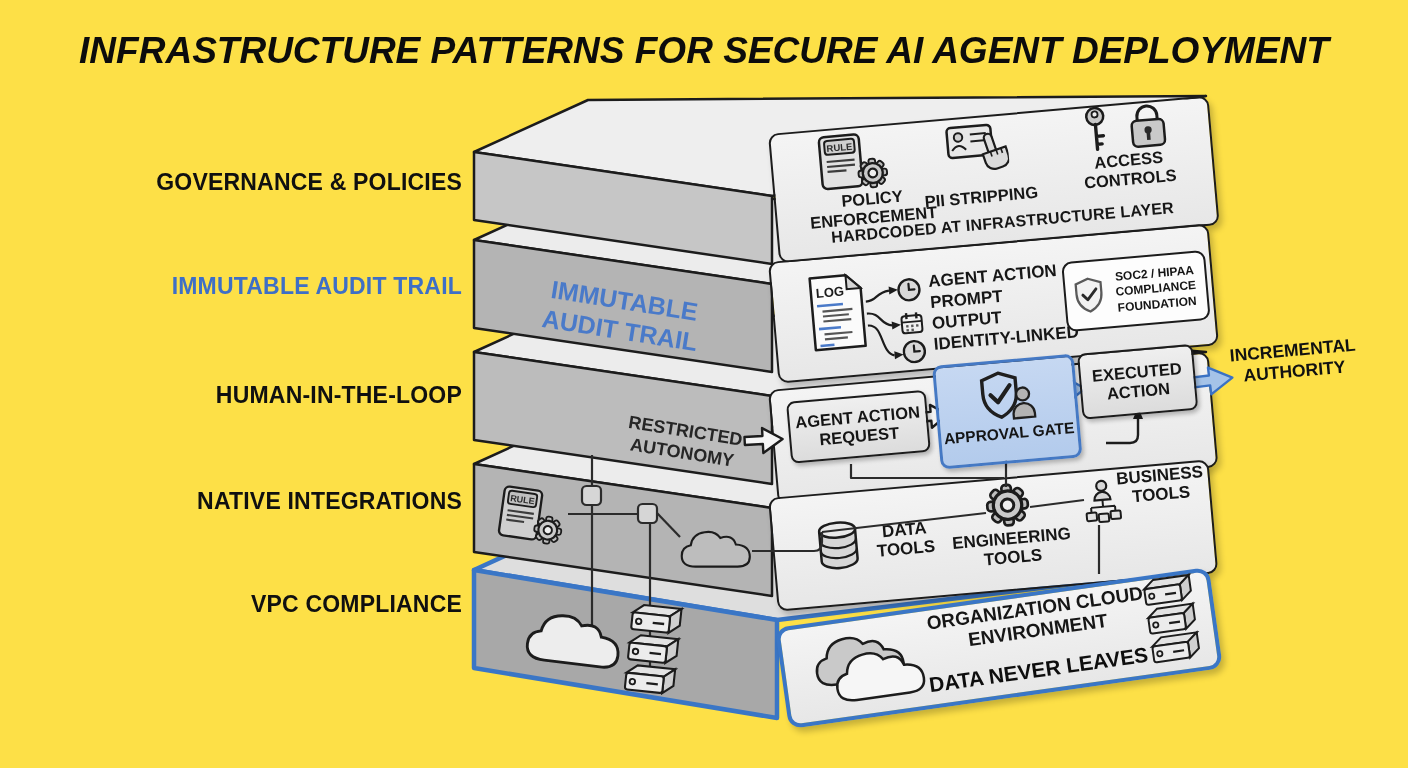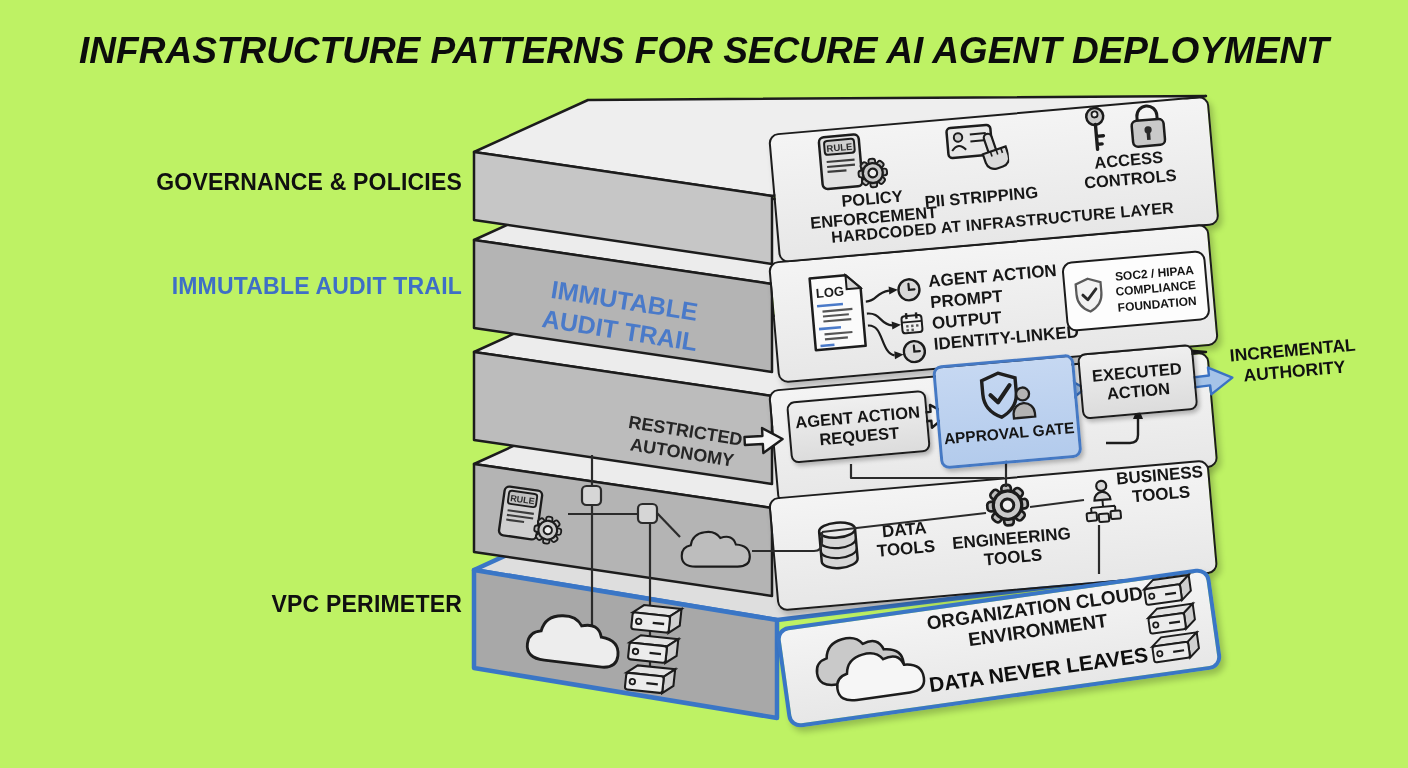--- a/index.html
+++ b/index.html
@@ -1,16 +1,16 @@
 <!DOCTYPE html>
 <html><head>
 <meta charset="utf-8">
 <style>
   html,body{margin:0;padding:0;background:#fff;}
-  .canvas{position:relative;width:1408px;height:768px;background:#bef264;overflow:hidden;
+  .canvas{position:relative;width:1408px;height:768px;background:#fde047;overflow:hidden;
           font-family:"Liberation Sans",sans-serif;color:#151515;}
   .abs{position:absolute;}
   .title{position:absolute;top:30px;left:0;width:100%;text-align:center;
          font-style:italic;font-weight:700;font-size:37px;letter-spacing:0px;color:#0c0c0c;}
   .side-label{position:absolute;left:118px;width:344px;text-align:right;
               font-weight:700;font-size:23px;letter-spacing:.2px;color:#101010;line-height:1.05;}
   .side-label.blue{color:#3e6fc6;}
   svg.layer-svg{position:absolute;left:0;top:0;}
   .bodies{z-index:1;}
   .overlay{z-index:3;pointer-events:none;}
@@ -31,21 +31,23 @@
 </style>
 </head>
 <body>
 
 <div class="canvas">
 
   <div class="title">INFRASTRUCTURE PATTERNS FOR SECURE AI AGENT DEPLOYMENT</div>
 
   <div class="side-label" style="top:170px">GOVERNANCE &amp; POLICIES</div>
   <div class="side-label blue" style="top:274px">IMMUTABLE AUDIT TRAIL</div>
-  <div class="side-label" style="top:592px">VPC PERIMETER</div>
+  <div class="side-label" style="top:383px">HUMAN-IN-THE-LOOP</div>
+  <div class="side-label" style="top:489px">NATIVE INTEGRATIONS</div>
+  <div class="side-label" style="top:592px">VPC COMPLIANCE</div>
 
   <svg width="0" height="0" style="position:absolute" aria-hidden="true">
     <defs>
       <g id="sym-gear">
         <g fill="#bdbdbd" stroke="#1c1c1c" stroke-width="2">
           <rect x="-3.5" y="-15" width="7" height="30" rx="2.5"></rect>
           <rect x="-3.5" y="-15" width="7" height="30" rx="2.5" transform="rotate(45)"></rect>
           <rect x="-3.5" y="-15" width="7" height="30" rx="2.5" transform="rotate(90)"></rect>
           <rect x="-3.5" y="-15" width="7" height="30" rx="2.5" transform="rotate(135)"></rect>
         </g>

